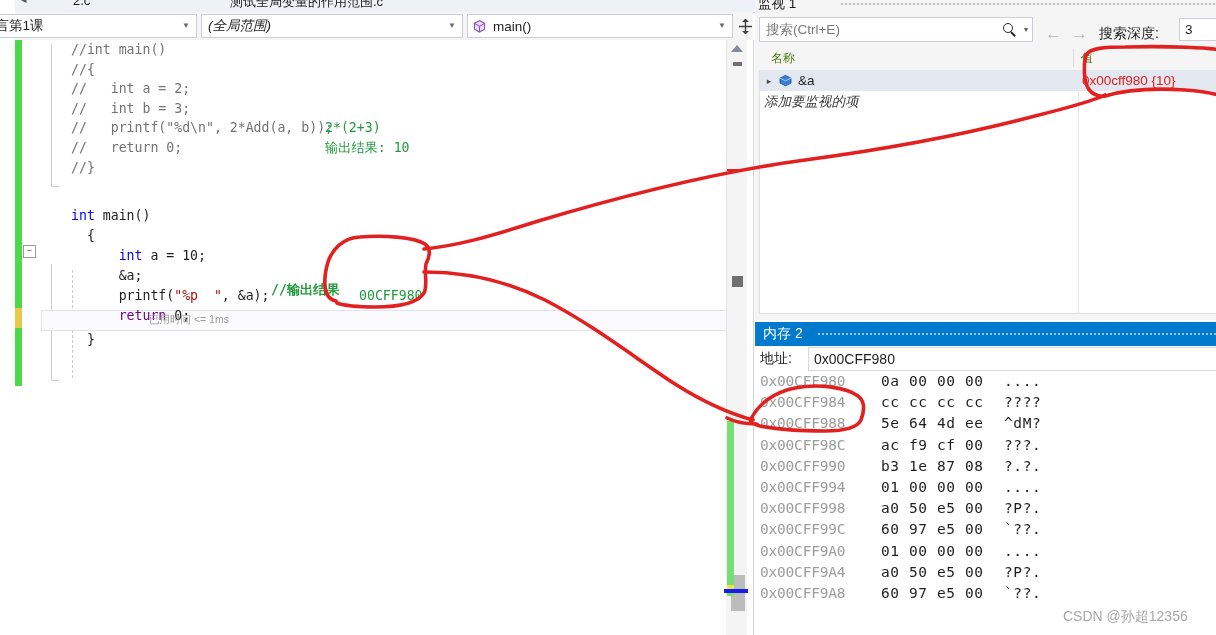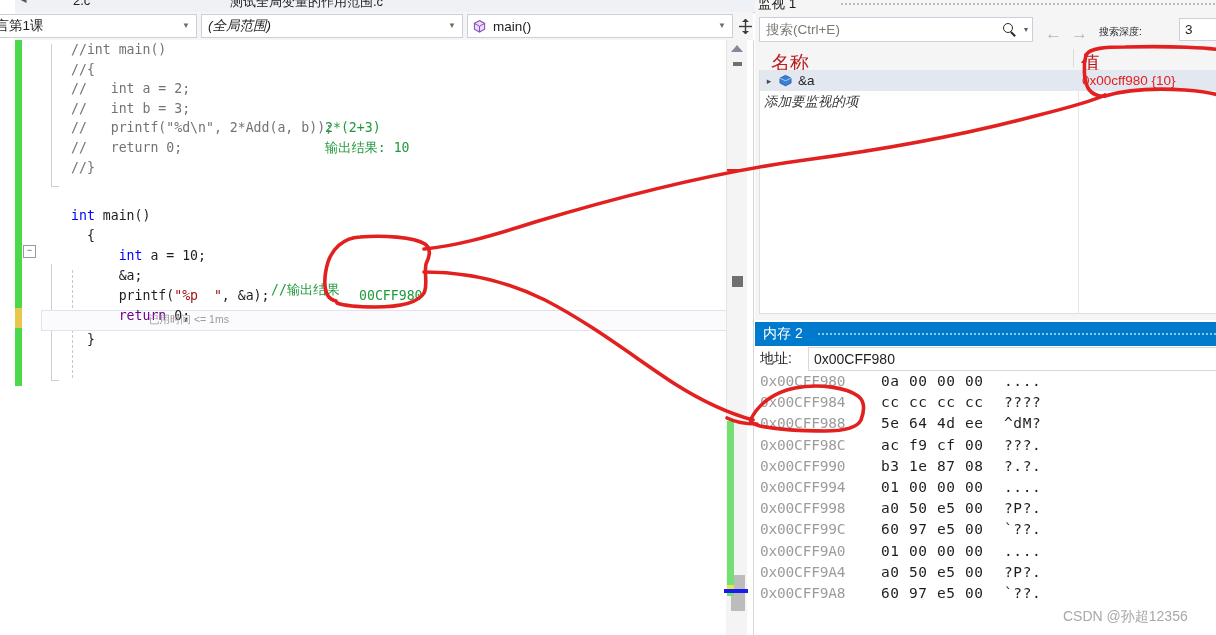--- a/index.html
+++ b/index.html
@@ -74,28 +74,28 @@
   .searchbox{position:absolute;left:4px;top:3px;width:274px;height:25px;background:#ffffff;
     border:1px solid #cccedb;box-sizing:border-box;display:flex;align-items:center;padding-left:6px;}
   .searchbox .sph{flex:1;color:#797979;font-size:13.5px;}
   .mag{width:16px;height:16px;position:relative;margin-right:2px;}
   .mag-c{position:absolute;left:1px;top:1px;width:8px;height:8px;border:1.8px solid #2a2a2a;border-radius:50%;}
   .mag-h{position:absolute;left:9px;top:9px;width:6px;height:1.8px;background:#2a2a2a;transform:rotate(45deg);transform-origin:left center;}
   .tiny-arrow{width:12px;text-align:center;color:#5a5a5a;font-size:8px;}
   .nav-arrow{position:absolute;top:11px;font-size:17px;color:#b6b6b6;line-height:1;}
   #wb-back{left:290px;}
   #wb-fwd{left:316px;}
-  .depth-label{position:absolute;left:344px;top:11px;font-size:10px;color:#1e1e1e;white-space:nowrap;}
+  .depth-label{position:absolute;left:344px;top:11px;font-size:14px;color:#1e1e1e;white-space:nowrap;}
   .depth-combo{position:absolute;left:424px;top:4px;width:48px;height:23px;background:#ffffff;
     border:1px solid #cccedb;box-sizing:border-box;display:flex;align-items:center;padding-left:5px;}
   .depth-combo .dval{flex:1;font-size:13.5px;color:#1e1e1e;}
 
   .grid-head{position:absolute;left:4px;top:47px;width:470px;height:23px;background:#f5f5f5;
     border-bottom:1px solid #e0e0e0;}
-  .gh-cell{position:absolute;top:3px;font-size:19px;color:#b91c1c;}
+  .gh-cell{position:absolute;top:3px;font-size:12px;color:#4d7c0f;}
   .gh-sep{position:absolute;top:2px;width:1px;height:18px;background:#dcdcdc;}
   .grid-body{position:absolute;left:4px;top:70px;width:470px;height:244px;background:#ffffff;
     border:1px solid #dfdfdf;border-top:none;box-sizing:border-box;}
   .wrow{position:absolute;left:0;top:0;width:468px;height:21px;background:#e3e7ef;display:flex;align-items:center;}
   .wexp{width:18px;text-align:center;color:#4a4a4a;font-size:9px;}
   .wico{width:15px;height:13px;margin-right:5px;position:relative;}
   .wname{font-size:13.5px;color:#1e1e1e;}
   .wval{position:absolute;left:322px;font-size:13.5px;color:#e02020;}
   .wadd{position:absolute;left:4px;top:23px;font-size:13.5px;color:#3a3a3a;font-style:italic;}
   .wcol-sep{position:absolute;left:318px;top:0;width:1px;height:244px;background:#e6e6e6;}
@@ -205,21 +205,21 @@
       <span class="c-ann" style="left:284px;top:98px;">输出结果: 10</span>
 
       <div class="cline" style="top:166px;position:absolute;left:26px;"><span class="c-kw">int </span><span class="c-txt">main()</span></div>
       <div class="cline" style="top:186px;position:absolute;left:26px;"><span class="c-txt">  {</span></div>
       <div class="cline" style="top:206px;position:absolute;left:26px;"><span class="c-txt">      </span><span class="c-kw">int</span><span class="c-txt"> a = 10;</span></div>
       <div class="cline" style="top:226px;position:absolute;left:26px;"><span class="c-txt">      &amp;a;</span></div>
       <div class="cline" style="top:246px;position:absolute;left:26px;"><span class="c-txt">      printf(</span><span class="c-str">"%p  "</span><span class="c-txt">, &amp;a);</span></div>
       <div class="cline" style="top:266px;position:absolute;left:26px;text-align:center;"><span class="c-txt">      </span><span class="c-mac">return</span><span class="c-txt"> 0;</span></div>
       <div class="cline" style="top:290px;position:absolute;left:26px;"><span class="c-txt">  }</span></div>
 
-      <span class="c-ann" style="left:230px;top:240px;">//输出结果</span>
+      <span class="c-ann" style="left:230px;top:240px;font-weight:bold;">//输出结果</span>
       <span class="c-ann" style="left:318px;top:246px;">00CFF980</span>
       <span class="elapsed" style="left:108px;top:270px;">已用时间 &lt;= 1ms</span>
     </div>
 
     <div class="ed-scroll">
       <div class="ed-up"></div>
       <div class="ed-mark" style="left:6px;top:22px;width:9px;height:4px;"></div>
       <div class="ed-redline" style="top:129px;"></div>
       <div class="ed-mark" style="left:5px;top:236px;width:11px;height:11px;"></div>
     </div>

